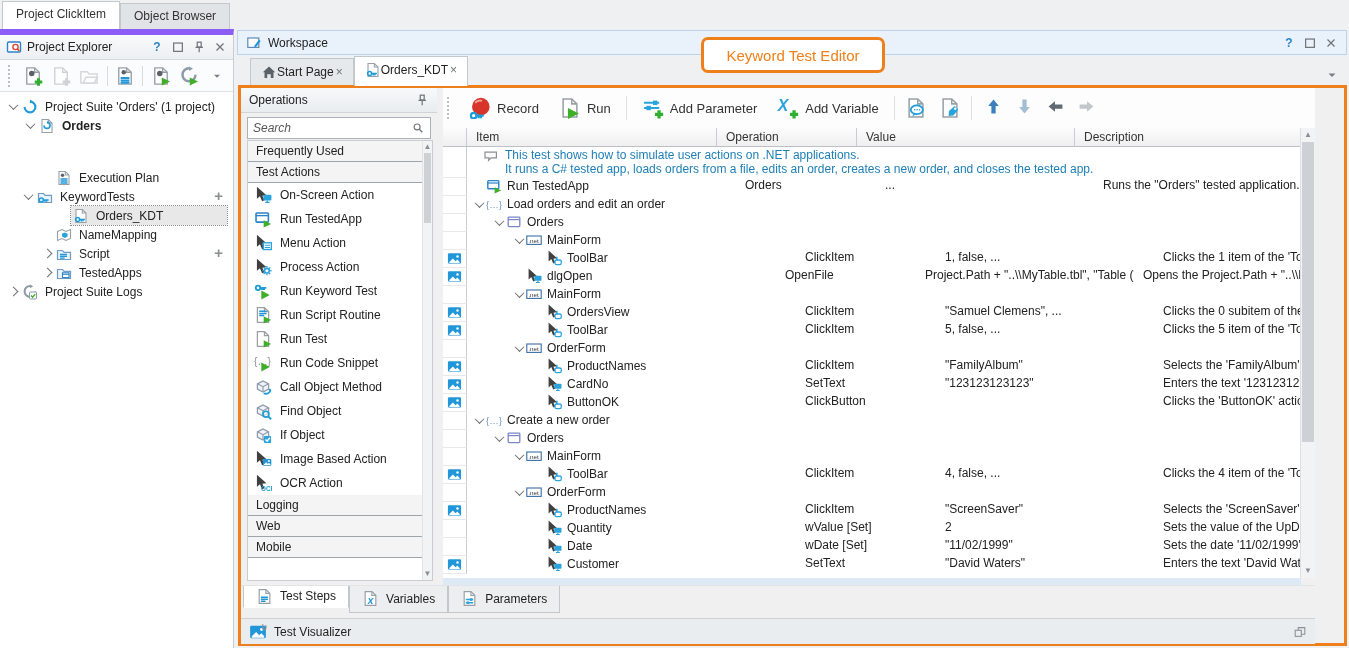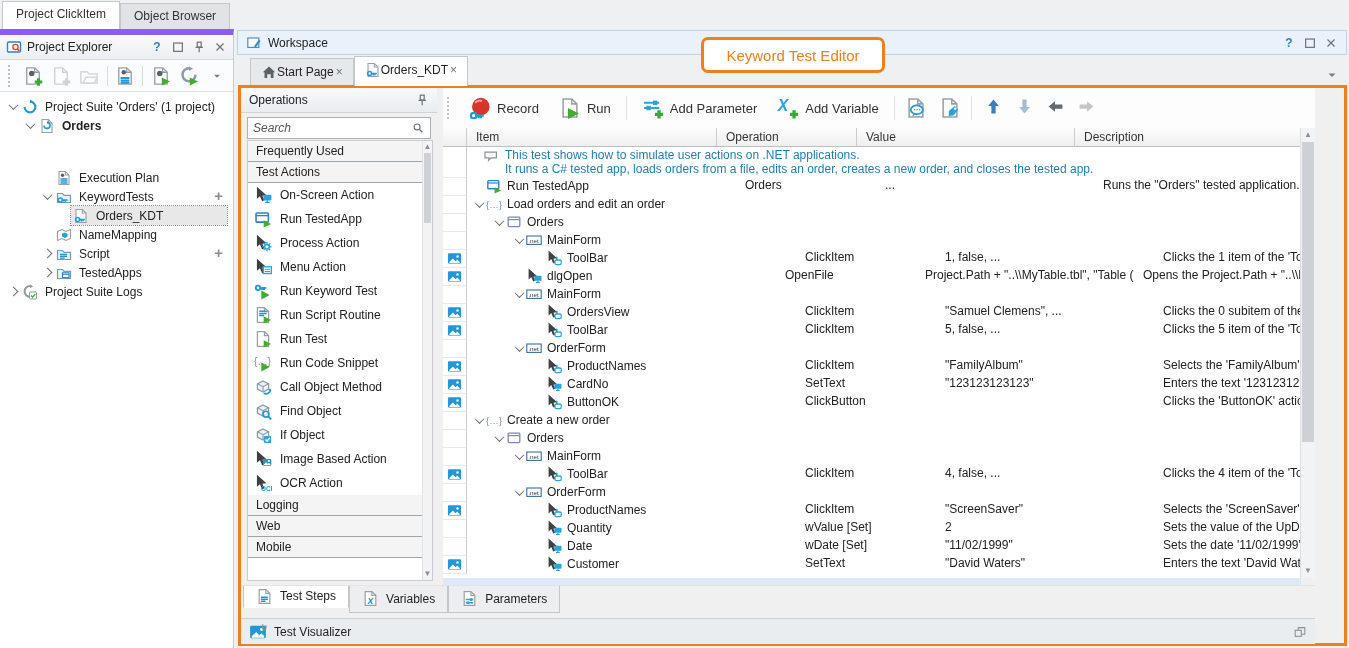--- a/index.html
+++ b/index.html
@@ -230,21 +230,21 @@
               <svg viewBox="0 0 16 16" width="100%" height="100%" xmlns="http://www.w3.org/2000/svg">
                 <path d="M3 1.5h6.3L13 5v9.5H3z" fill="#fff" stroke="#98a0a6" stroke-width="1.1"></path>
                 <path d="M9.3 1.5v3.5H13" fill="none" stroke="#98a0a6" stroke-width="1.1"></path>
                 <circle cx="6.5" cy="5.2" r="1.7" fill="#5a6168"></circle>
                 <path d="M4.5 9h7M4.5 11h7M4.5 13h7" stroke="#2196d9" stroke-width="1.5"></path>
               </svg>
             </span>
             <span class="lbl">Execution Plan</span>
           </span>
         </div>
-        <div class="tree-row" style="padding-left: 40px; justify-content: space-between;">
+        <div class="tree-row" style="padding-left: 21px; justify-content: space-between;">
           <span class="exp">
             <span class="chev open"></span>
           </span>
           <span class="selbox">
             <span class="icon16">
               <svg viewBox="0 0 16 16" width="100%" height="100%" xmlns="http://www.w3.org/2000/svg">
                 <path d="M1.5 4.5h5l1.6 1.8h6.4v7.2H1.5z" fill="#eaf3fb" stroke="#6f9cc4" stroke-width="1.2"></path>
                 <circle cx="4.3" cy="11" r="2" fill="none" stroke="#1d9cd8" stroke-width="1.5"></circle>
                 <path d="M6.3 11h5.3M7.9 11v1.8M9.6 11v1.8" stroke="#1d9cd8" stroke-width="1.5" fill="none"></path>
               </svg>
@@ -412,35 +412,35 @@
                   <path d="M1.8 5h11" stroke="#2b83c9" stroke-width="1.2"></path>
                   <path d="M8.6 9.2l6.6 3.2-6.6 3.2z" fill="#3fae29"></path>
                 </svg>
               </span>
               <span>Run TestedApp</span>
             </div>
             <div class="ops-item">
               <span class="icon16" style="width: 18px; height: 18px;">
                 <svg viewBox="0 0 16 16" width="100%" height="100%" xmlns="http://www.w3.org/2000/svg">
                   <path d="M2.6 0.6v10.8l2.7-2.3 1.9 4.4 2.1-.9-1.9-3.9 3.7-.4z" fill="#404040"></path>
+                  <rect x="8.3" y="7.8" width="7.2" height="6" fill="#fff" stroke="#2aa3dc" stroke-width="1.2"></rect>
+                  <path d="M9.5 10h4.8M9.5 12h4.8" stroke="#2aa3dc" stroke-width="1.1"></path>
+                </svg>
+              </span>
+              <span>Menu Action</span>
+            </div>
+            <div class="ops-item">
+              <span class="icon16" style="width: 18px; height: 18px;">
+                <svg viewBox="0 0 16 16" width="100%" height="100%" xmlns="http://www.w3.org/2000/svg">
+                  <path d="M2.6 0.6v10.8l2.7-2.3 1.9 4.4 2.1-.9-1.9-3.9 3.7-.4z" fill="#404040"></path>
                   <circle cx="11.5" cy="11.3" r="2.1" fill="none" stroke="#2aa3dc" stroke-width="1.4"></circle>
                   <path d="M11.5 8.4V7.2M11.5 14.2v1.2M14.4 11.3h1.2M8.6 11.3H7.4M13.5 9.3l.9-.9M9.5 13.3l-.9.9M13.5 13.3l.9.9M9.5 9.3l-.9-.9" stroke="#2aa3dc" stroke-width="1.2"></path>
                 </svg>
               </span>
               <span>Process Action</span>
-            </div>
-            <div class="ops-item">
-              <span class="icon16" style="width: 18px; height: 18px;">
-                <svg viewBox="0 0 16 16" width="100%" height="100%" xmlns="http://www.w3.org/2000/svg">
-                  <path d="M2.6 0.6v10.8l2.7-2.3 1.9 4.4 2.1-.9-1.9-3.9 3.7-.4z" fill="#404040"></path>
-                  <rect x="8.3" y="7.8" width="7.2" height="6" fill="#fff" stroke="#2aa3dc" stroke-width="1.2"></rect>
-                  <path d="M9.5 10h4.8M9.5 12h4.8" stroke="#2aa3dc" stroke-width="1.1"></path>
-                </svg>
-              </span>
-              <span>Menu Action</span>
             </div>
             <div class="ops-item">
               <span class="icon16" style="width: 18px; height: 18px;">
                 <svg viewBox="0 0 16 16" width="100%" height="100%" xmlns="http://www.w3.org/2000/svg">
                   <circle cx="3.6" cy="5.2" r="2" fill="none" stroke="#1d9cd8" stroke-width="1.7"></circle>
                   <path d="M5.6 5.2h5.3M7.2 5.2v1.8M8.9 5.2v1.8" stroke="#1d9cd8" stroke-width="1.7" fill="none"></path>
                   <path d="M6.5 7.5l7.5 4-7.5 4z" fill="#3fae29"></path>
                 </svg>
               </span>
               <span>Run Keyword Test</span>

